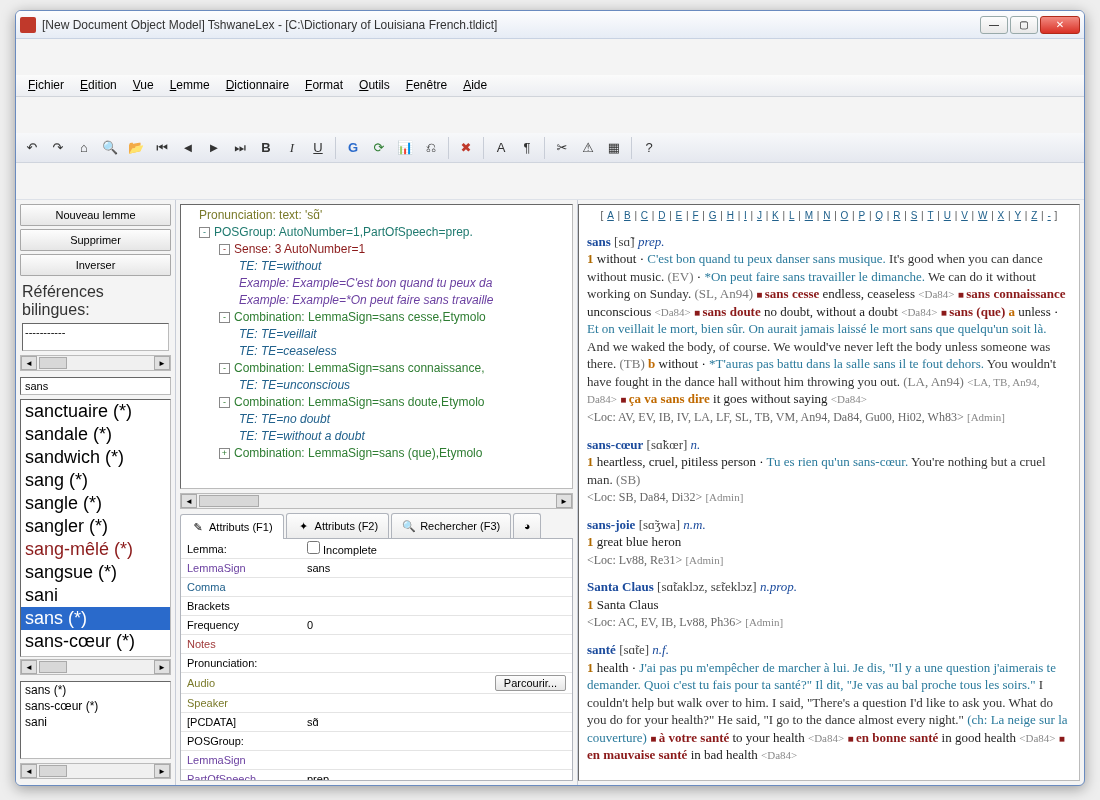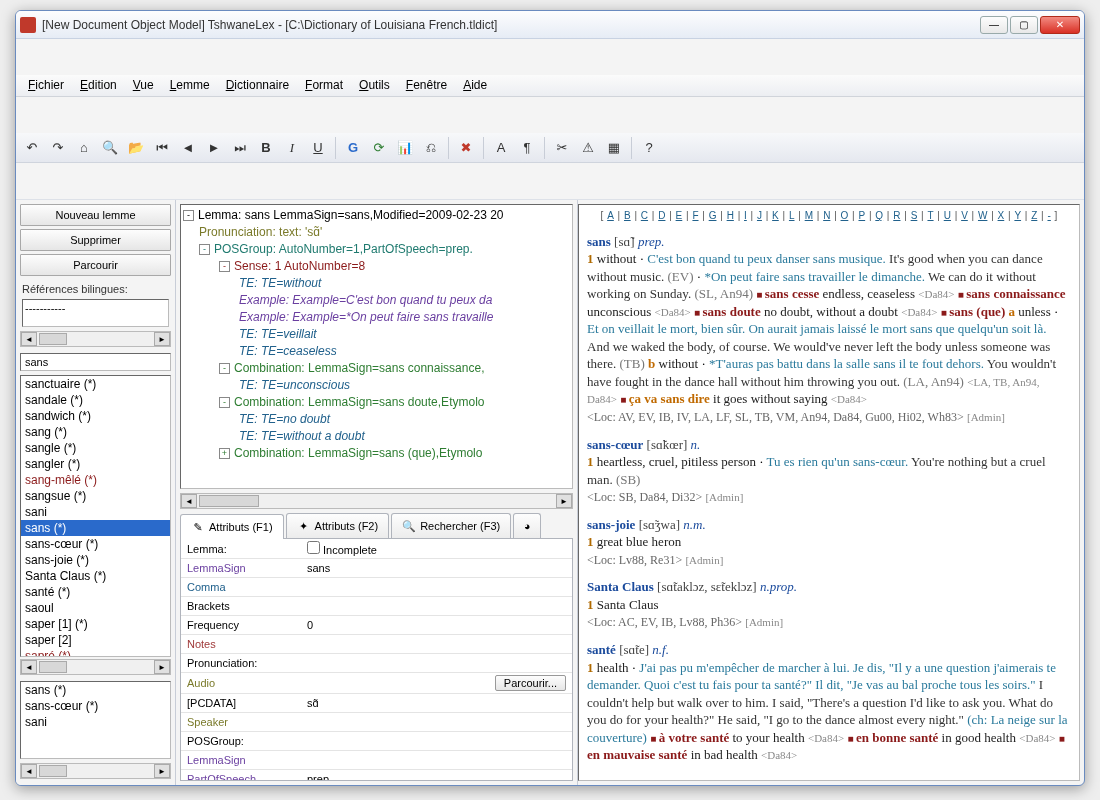--- a/index.html
+++ b/index.html
@@ -17,27 +17,27 @@
   .toolbar { height: 30px; background: linear-gradient(#f7f8fa,#e5e8ef); border-bottom: 1px solid #cfd4dd; display: flex; align-items: center; padding: 0 4px; gap: 2px; }
   .tbtn { width: 24px; height: 24px; border: 1px solid transparent; border-radius: 3px; display: flex; align-items: center; justify-content: center; font-size: 13px; cursor: pointer; color: #333; }
   .tsep { width: 1px; height: 22px; background: #c8cdd7; margin: 0 3px; }
   .tbtn.bold { font-weight: bold; }
   .tbtn.italic { font-style: italic; font-family: serif; }
   .tbtn.underline { text-decoration: underline; }
   .main { flex: 1; display: flex; overflow: hidden; border-top: 1px solid #dde1e8; }
   .left { width: 160px; border-right: 1px solid #c8cdd7; display: flex; flex-direction: column; background: #f4f4f4; }
   .left .btnrow { padding: 4px 4px 2px; }
   .pushbtn { width: 100%; height: 22px; margin-bottom: 3px; background: linear-gradient(#fdfdfd,#e6e6e6); border: 1px solid #a8a8a8; border-radius: 1px; font-size: 11px; cursor: pointer; }
-  .leftlabel { padding: 2px 6px; font-size: 11px; color: #333; }
+  .leftlabel { padding: 2px 6px; font-size: 16px; color: #333; }
   .leftbox { height: 28px; margin: 2px 6px 4px; border: 1px inset #bbb; background: #fff; font-size: 11px; padding: 2px; }
   .hscroll { height: 16px; margin: 0 4px 4px; border: 1px solid #bbb; background: #f0f0f0; position: relative; display: flex; align-items: center; }
   .hscroll .arrow { width: 16px; height: 14px; background: #e0e0e0; border: 1px solid #aaa; display: flex; align-items: center; justify-content: center; font-size: 8px; }
   .hscroll .thumb { height: 12px; background: #d8d8d8; border: 1px solid #aaa; margin: 0 2px; }
   .leftinput { margin: 2px 4px; height: 18px; border: 1px inset #bbb; background: #fff; padding: 1px 4px; font-size: 11px; }
-  .lemmalist { flex: 1; margin: 2px 4px; border: 1px inset #bbb; background: #fff; overflow-y: scroll; overflow-x: hidden; font-size: 12px; }
+  .lemmalist { flex: 1; margin: 2px 4px; border: 1px inset #bbb; background: #fff; overflow-y: scroll; overflow-x: hidden; font-size: 18px; }
   .lemmalist .item { padding: 1px 4px; cursor: pointer; white-space: nowrap; }
   .lemmalist .item.sel { background: #2a6acb; color: #fff; }
   .lemmalist .item.maroon { color: #8b1a1a; }
   .lemmasmall { height: 78px; margin: 2px 4px 4px; border: 1px inset #bbb; background: #fff; overflow: auto; font-size: 12px; }
   .lemmasmall .item { padding: 1px 4px; }
   .mid { flex: 1; border-right: 1px solid #c8cdd7; display: flex; flex-direction: column; min-width: 0; }
   .tree { flex: 1; background: #fff; border: 1px inset #bbb; margin: 4px; overflow: auto; font-size: 12px; line-height: 17px; padding: 2px; }
   .node { white-space: nowrap; }
   .toggle { display: inline-block; width: 11px; height: 11px; border: 1px solid #888; text-align: center; line-height: 9px; font-size: 9px; margin-right: 4px; background: #fff; cursor: pointer; vertical-align: middle; }
   .ind1 { padding-left: 16px; } .ind2 { padding-left: 36px; } .ind3 { padding-left: 56px; font-style: italic; }
@@ -128,21 +128,21 @@
       <div class="tbtn table">▦</div>
       <div class="tsep"></div>
       <div class="tbtn help">?</div>
     </div>
 
   <div class="main">
     <div class="left">
       <div class="btnrow">
         <button class="pushbtn">Nouveau lemme</button>
         <button class="pushbtn">Supprimer</button>
-        <button class="pushbtn">Parcourir</button>
+        <button class="pushbtn">Inverser</button>
       </div>
       <div class="leftlabel">Références bilingues:</div>
       <div class="leftbox">-----------</div>
       <div class="hscroll">
         <div class="arrow">◄</div>
         <div class="thumb" style="width:28px"></div>
         <div style="flex:1"></div>
         <div class="arrow">►</div>
       </div>
       <input class="leftinput" value="sans" style="">
@@ -180,27 +180,27 @@
       <div class="hscroll" style="margin-bottom:6px">
         <div class="arrow">◄</div>
         <div class="thumb" style="width:28px"></div>
         <div style="flex:1"></div>
         <div class="arrow">►</div>
       </div>
     </div>
 
     <div class="mid">
       <div class="tree" id="tree">
-          <div class="node ind0 "><span class="toggle">-</span><span>Lemma: sans  LemmaSign=sans,Modified=2009-02-23 20</span></div>
           <div class="node ind1 n-olive"><span>Pronunciation: text: 'sɑ̃'</span></div>
           <div class="node ind1 n-teal"><span class="toggle">-</span><span>POSGroup:  AutoNumber=1,PartOfSpeech=prep.</span></div>
-          <div class="node ind2 n-maroon"><span class="toggle">-</span><span>Sense: 1  AutoNumber=8</span></div>
+          <div class="node ind2 n-maroon"><span class="toggle">-</span><span>Sense: 3  AutoNumber=1</span></div>
           <div class="node ind3 n-blue"><span>TE:  TE=without</span></div>
           <div class="node ind3 n-purple"><span>Example:  Example=C'est bon quand tu peux da</span></div>
           <div class="node ind3 n-purple"><span>Example:  Example=*On peut faire sans travaille</span></div>
+          <div class="node ind2 n-green"><span class="toggle">-</span><span>Combination:  LemmaSign=sans cesse,Etymolo</span></div>
           <div class="node ind3 n-blue"><span>TE:  TE=veillait</span></div>
           <div class="node ind3 n-blue"><span>TE:  TE=ceaseless</span></div>
           <div class="node ind2 n-green"><span class="toggle">-</span><span>Combination:  LemmaSign=sans connaissance,</span></div>
           <div class="node ind3 n-blue"><span>TE:  TE=unconscious</span></div>
           <div class="node ind2 n-green"><span class="toggle">-</span><span>Combination:  LemmaSign=sans doute,Etymolo</span></div>
           <div class="node ind3 n-blue"><span>TE:  TE=no doubt</span></div>
           <div class="node ind3 n-blue"><span>TE:  TE=without a doubt</span></div>
           <div class="node ind2 n-green"><span class="toggle">+</span><span>Combination:  LemmaSign=sans (que),Etymolo</span></div>
         </div>
       <div class="hscroll" style="margin:0 4px 4px">
@@ -258,26 +258,26 @@
             </tbody>
           <tbody>
               <tr>
                 <td class="k" colspan="2">Pronunciation:</td>
               </tr>
           <tr>
                 <td class="k olive" style="color:#7a7a2a">Audio</td>
               <td style="text-align:right"><button class="smallbtn">Parcourir...</button></td>
               </tr>
           <tr>
+                <td class="k" style="color:#7a7a2a">Speaker</td>
+                <td></td>
+              </tr>
+          <tr>
                 <td class="k">[PCDATA]</td>
               <td><input type="text" value="sɑ̃" style=""></td>
-              </tr>
-          <tr>
-                <td class="k" style="color:#7a7a2a">Speaker</td>
-                <td></td>
               </tr>
           <tr>
                 <td class="k" colspan="2">POSGroup:</td>
               </tr>
           <tr>
                 <td class="k purple">LemmaSign</td>
                 <td></td>
               </tr>
           <tr>
                 <td class="k purple">PartOfSpeech</td>

